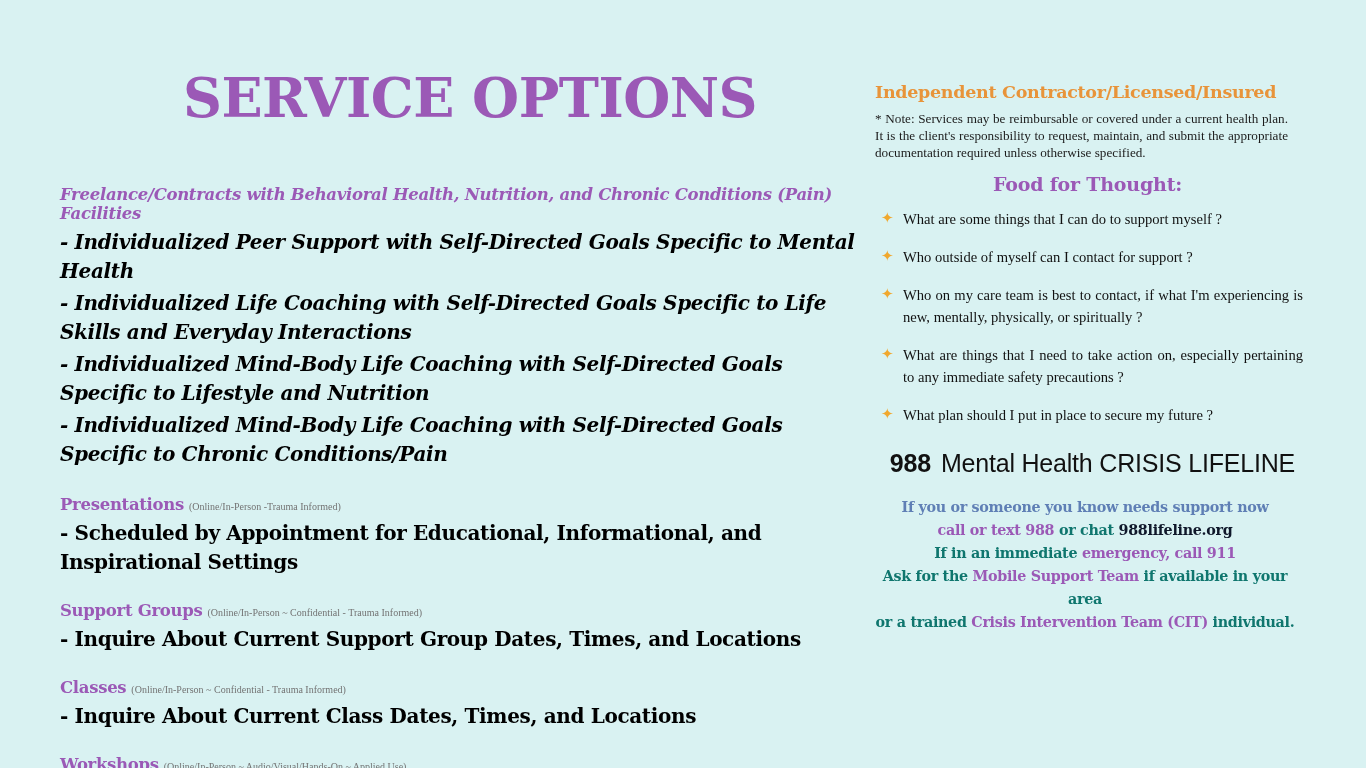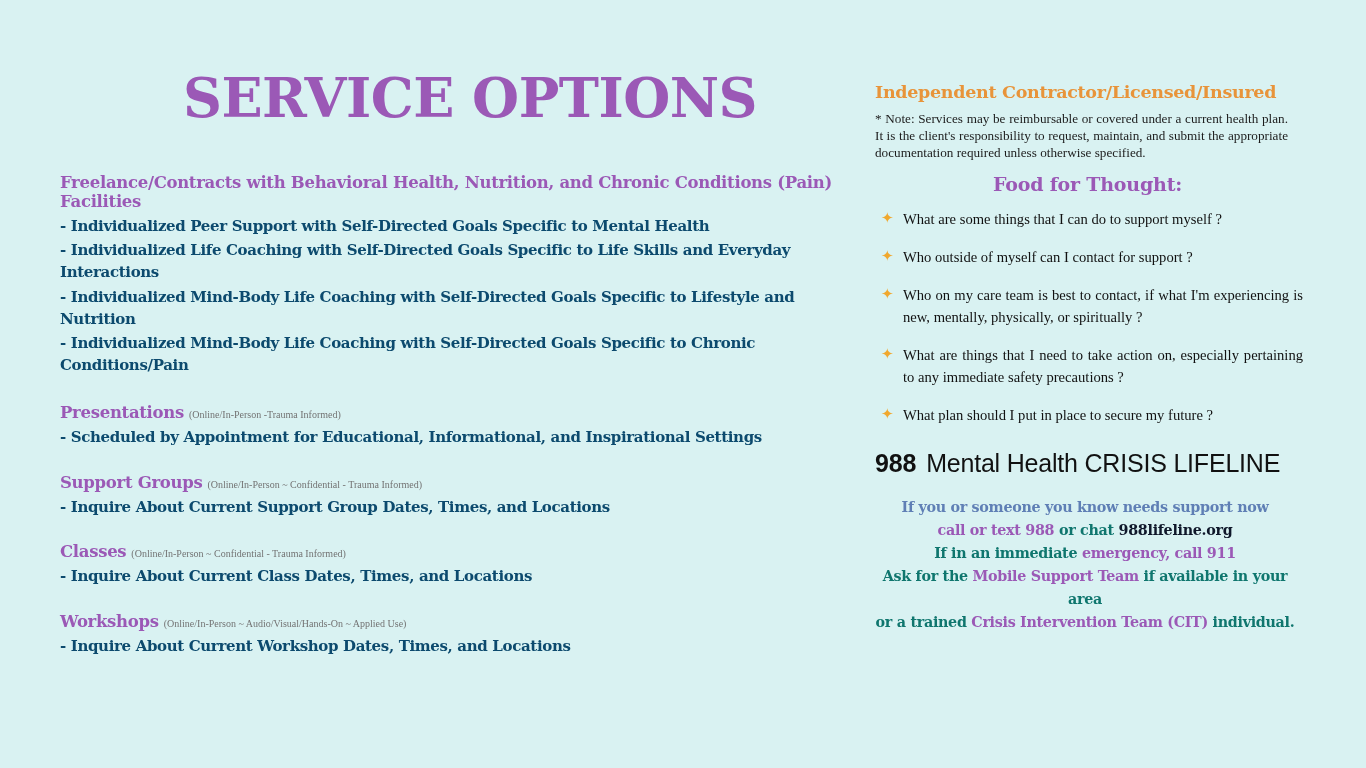--- a/index.html
+++ b/index.html
@@ -55,22 +55,22 @@
     font-weight: normal;
     font-size: 10px;
     color: #737373;
     display: inline;
     padding-left: 5px;
     letter-spacing: 0;
   }
   .bullet {
     font-family: "DejaVu Serif", serif;
     font-weight: bold;
-    font-size: 15px;
-    color: #0c4a6e;
+    font-size: 20px;
+    color: #000000;
     letter-spacing: -0.35px;
     margin-top: 3px;
     line-height: 1.45;
   }
   .bullet.first { margin-top: 5px; }
 
   #freelance-head {
     font-size: 16.5px;
   }
 
@@ -130,21 +130,21 @@
     top: -1px;
     color: #f0a82e;
     font-size: 15px;
     line-height: 1.45;
   }
 
   .crisis-line {
     font-family: "Liberation Sans", sans-serif;
     font-size: 25px;
     color: #111111;
-    text-align: left;
+    text-align: right;
     margin: 22px 0 0 0;
     width: 420px;
     letter-spacing: -0.2px;
   }
   .crisis-num {
     font-weight: bold;
     padding-right: 10px;
   }
 
   .footer {
@@ -164,21 +164,21 @@
 </style>
 </head>
 <body>
 
 <div class="slide">
 
   <div class="left-col">
 
     <h1 class="main-title">SERVICE OPTIONS</h1>
 
-    <div class="block" style="margin-top:46px;">
+    <div class="block" style="margin-top:58px;font-style:italic;">
       <div>
         <span class="block-head" id="freelance-head">Freelance/Contracts with Behavioral Health, Nutrition, and Chronic Conditions (Pain) Facilities</span>
       </div>
       <div class="bullet first">- Individualized Peer Support with Self-Directed Goals Specific to Mental Health</div>
       <div class="bullet">- Individualized Life Coaching with Self-Directed Goals Specific to Life Skills and Everyday Interactions</div>
       <div class="bullet">- Individualized Mind-Body Life Coaching with Self-Directed Goals Specific to Lifestyle and Nutrition</div>
       <div class="bullet">- Individualized Mind-Body Life Coaching with Self-Directed Goals Specific to Chronic Conditions/Pain</div>
     </div>
 
     <div class="block" style="margin-top:26px;">

